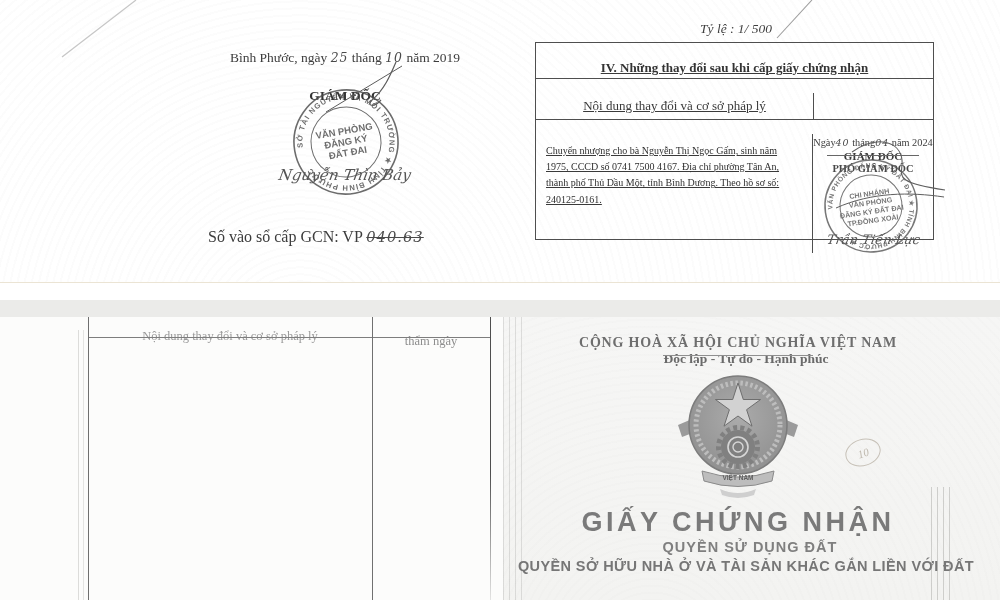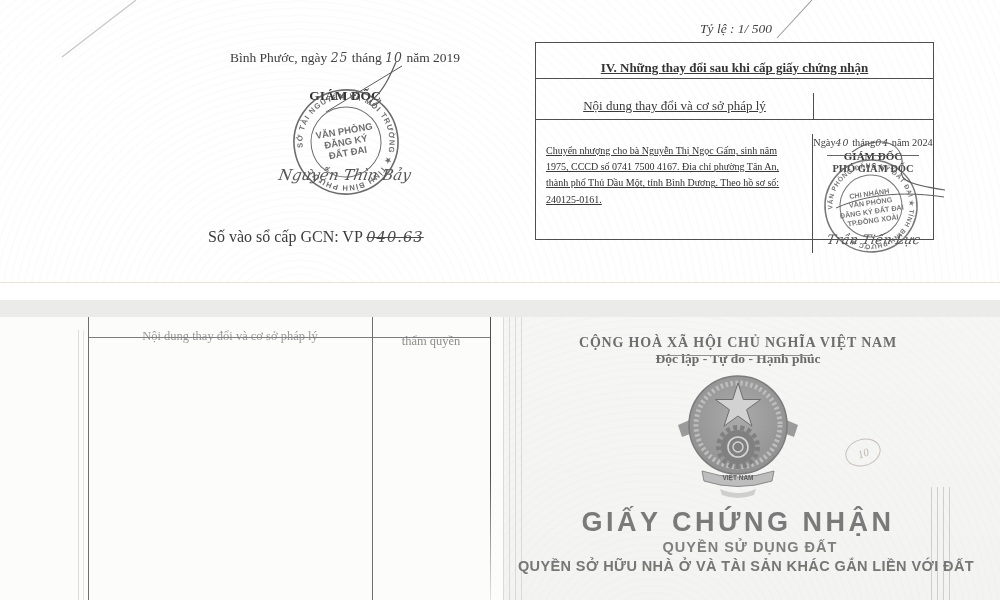--- a/index.html
+++ b/index.html
@@ -108,36 +108,36 @@
     <path d="M402,66 L326,112" stroke="#5c5c5c" stroke-width="1" fill="none"></path>
     <path d="M852,152 C878,134 900,142 902,160 C904,174 888,182 945,190" stroke="#5e5e5e" stroke-width="1.1" fill="none"></path>
     <path d="M836,208 C872,192 910,192 944,197" stroke="#5e5e5e" stroke-width="1" fill="none"></path>
   </svg>
 
   <div class="abs hline" style="left:0;top:282px;width:1000px;background:#e7dfcd;opacity:.85;"></div>
   <div class="abs" style="left:0;top:300px;width:1000px;height:17px;background:#ebebe9;"></div>
 
   <div class="abs faint-texture" style="left:0;top:317px;width:503px;height:283px;background:#fcfcfb;"></div>
   <div class="abs ctr serif" style="left:88px;top:315px;width:284px;font-size:12.5px;color:#9a9a9a;">Nội dung thay đổi và cơ sở pháp lý</div>
-  <div class="abs ctr serif" style="left:372px;top:320px;width:118px;font-size:12.5px;color:#8d8d8d;">thẩm quyền</div>
+  <div class="abs ctr serif" style="left:372px;top:320px;width:118px;font-size:12.5px;color:#8d8d8d;">thẩm ngày</div>
   <div class="abs hline" style="left:88px;top:337px;width:402px;background:#7d7d7d;"></div>
   <div class="abs vline" style="left:88px;top:317px;height:283px;background:#6f6f6f;"></div>
   <div class="abs vline" style="left:372px;top:317px;height:283px;background:#707070;"></div>
   <div class="abs vline" style="left:490px;top:317px;height:283px;background:linear-gradient(#4f4f4f 55%,rgba(90,90,90,.15));"></div>
   <div class="abs vline" style="left:78px;top:330px;height:270px;background:#dcdcda;"></div>
   <div class="abs vline" style="left:83px;top:330px;height:270px;background:#e4e4e2;"></div>
 
   <div class="abs" style="left:503px;top:317px;width:564px;height:283px;overflow:hidden;
               background:linear-gradient(180deg,#f6f6f5,#f3f3f1);">
     <div class="abs" style="left:0;top:0;width:24px;height:283px;
                 background:repeating-linear-gradient(90deg,rgba(170,170,168,.35) 0 1px,rgba(255,255,255,0) 1px 6px);"></div>
     <div class="abs faint-texture" style="left:0;top:0;width:497px;height:283px;opacity:.7;"></div>
 
     <div class="abs ctr serif" style="left:0;top:4px;width:470px;font-size:14px;font-weight:bold;letter-spacing:.8px;color:#6e6e6e;">CỘNG HOÀ XÃ HỘI CHỦ NGHĨA VIỆT NAM</div>
-    <div class="abs ctr serif" style="left:0;top:20px;width:470px;font-size:13.5px;font-weight:bold;color:#6a6a6a;">Độc lập - Tự do - Hạnh phúc</div>
+    <div class="abs ctr serif" style="left:8px;top:20px;width:470px;font-size:13.5px;font-weight:bold;color:#6a6a6a;">Độc lập - Tự do - Hạnh phúc</div>
     <div class="abs hline" style="left:160px;top:38px;width:150px;background:#8f8f8f;"></div>
 
     <div class="abs" style="left:169px;top:44px;width:132px;height:142px;">
       <svg width="132" height="142" viewBox="0 0 132 142">
         <defs>
           <radialGradient id="embg" cx="50%" cy="42%" r="65%">
             <stop offset="0%" stop-color="#ababab"></stop>
             <stop offset="100%" stop-color="#8d8d8d"></stop>
           </radialGradient>
         </defs>

